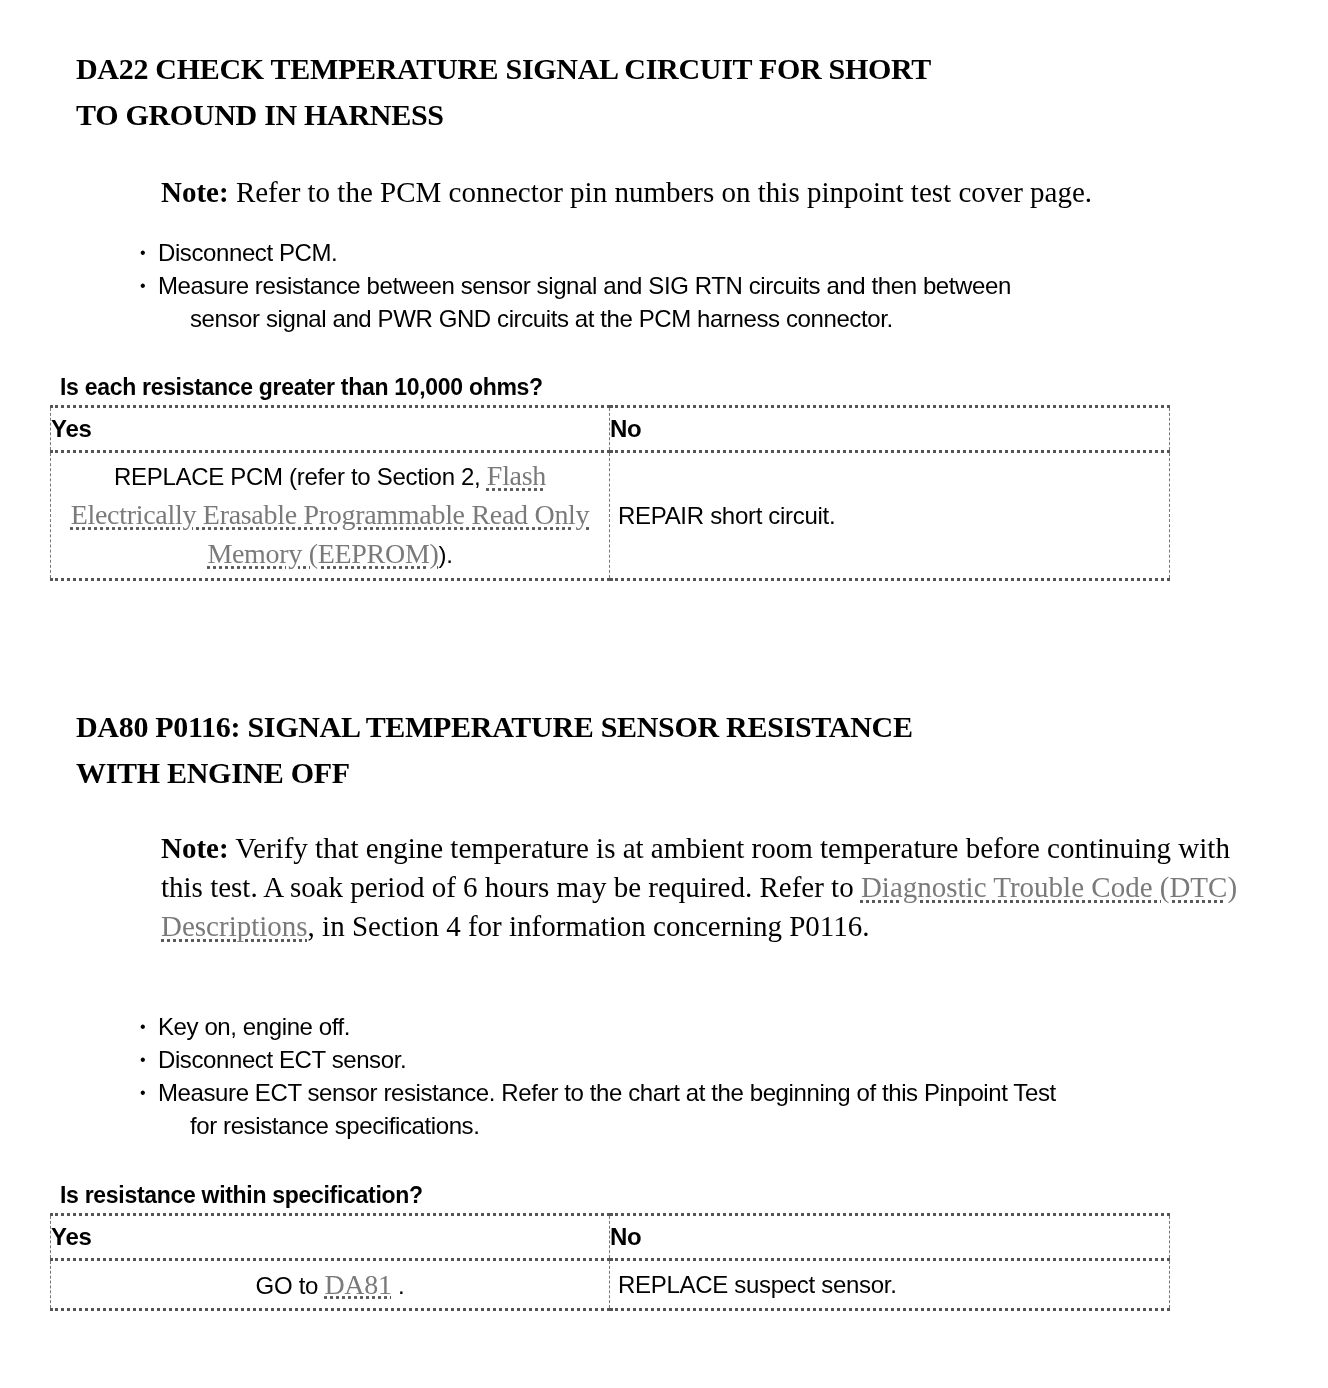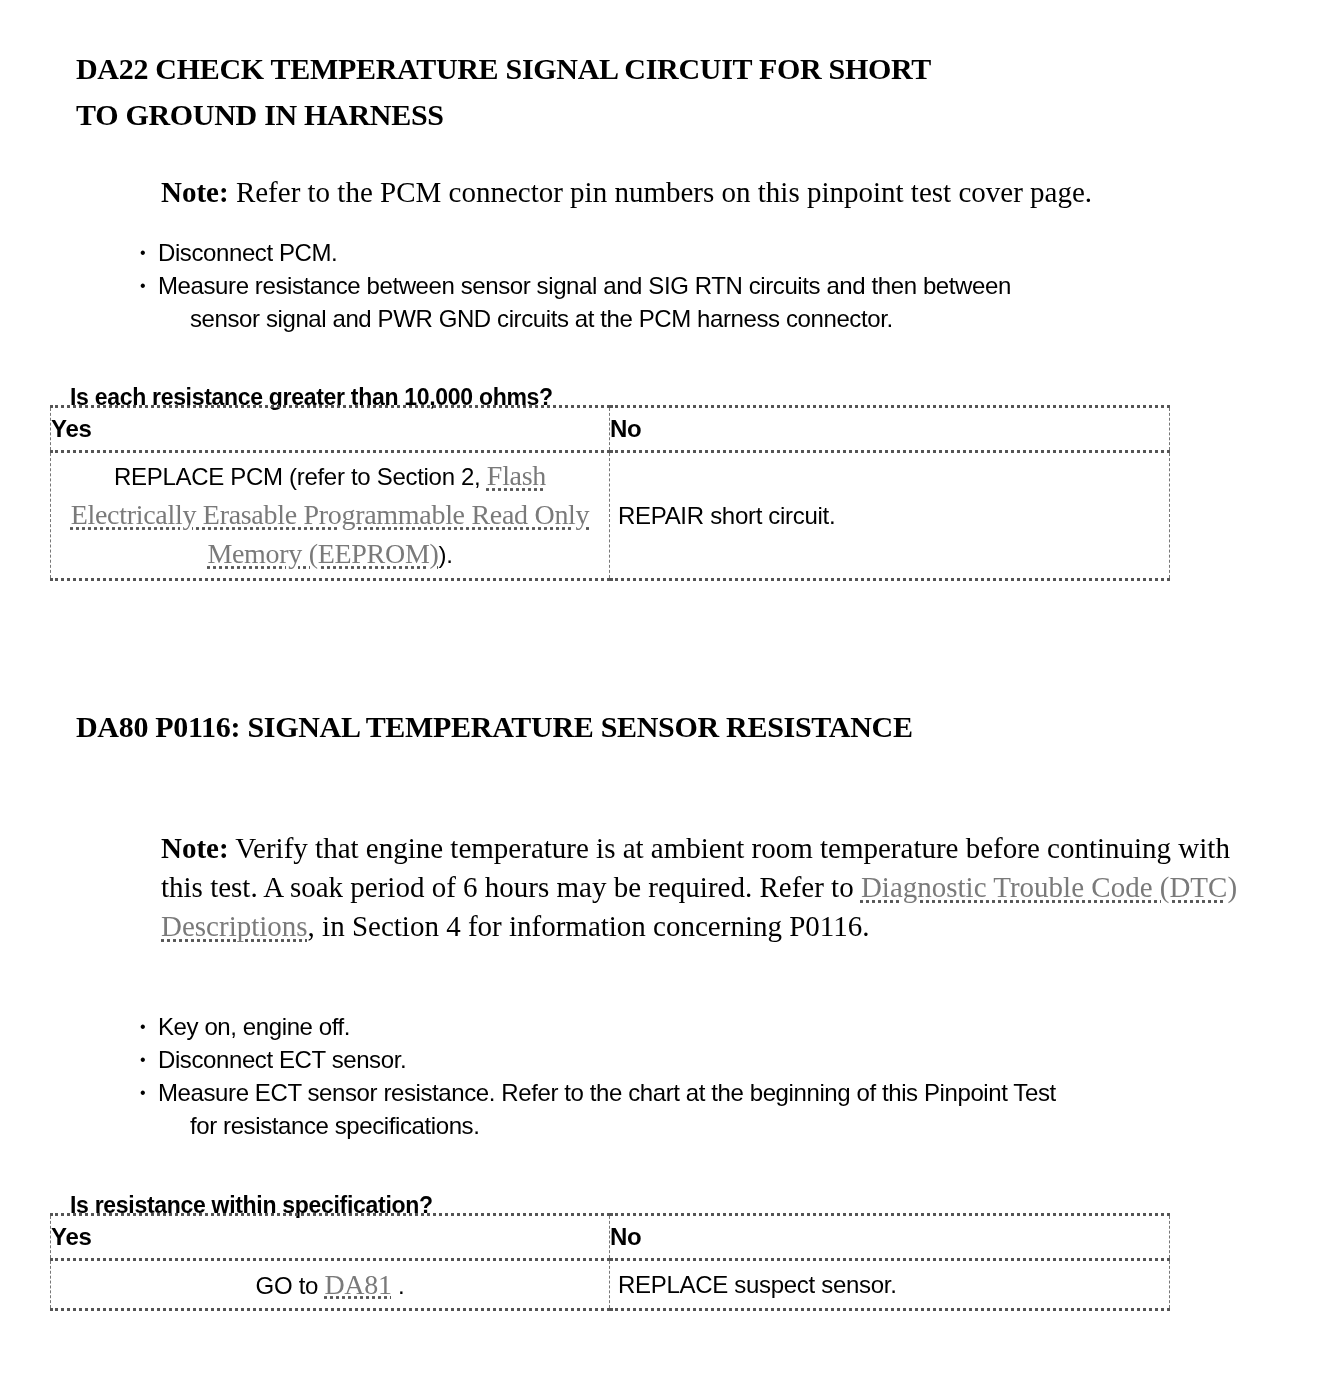--- a/index.html
+++ b/index.html
@@ -19,21 +19,21 @@
   }
   ul.steps {
     position: absolute; left: 140px; margin: 0; padding: 0; list-style: none;
     font-family: "Liberation Sans", sans-serif; font-size: 24px; line-height: 33px; width: 1120px;
     letter-spacing: -0.4px;
   }
   ul.steps li { position: relative; padding-left: 18px; }
   ul.steps li .bullet { position: absolute; left: 0; top: 0; font-size: 16px; }
   ul.steps li .cont { padding-left: 32px; display: block; }
   .q {
-    position: absolute; left: 60px; margin: 10px;
+    position: absolute; left: 60px; margin: 0;
     font-family: "Liberation Sans", sans-serif; font-weight: bold; font-size: 23px; letter-spacing: -0.3px;
   }
   table.ans {
     position: absolute; left: 50px; width: 1120px; border-collapse: collapse;
     font-family: "Liberation Sans", sans-serif; font-size: 24px; letter-spacing: -0.3px;
   }
   table.ans th, table.ans td {
     border-left: 1px dashed #777; border-right: 1px dashed #777;
     border-top: 3px dotted #555; border-bottom: 3px dotted #555;
     padding: 4px 8px; vertical-align: middle;
@@ -68,20 +68,21 @@
   </tr>
   <tr style="height:128px;">
     <td class="yes-cell" style="line-height:38px;"><span>REPLACE PCM (refer to Section 2, </span><a class="lnk serif-link">Flash Electrically Erasable Programmable Read Only Memory (EEPROM)</a><span>).</span></td>
     <td>REPAIR short circuit.</td>
   </tr>
 </tbody>
   </table>
 
 <h1 class="h" style="top:688px;">
   <span>DA80 P0116: SIGNAL TEMPERATURE SENSOR RESISTANCE</span><br>
+  <span>WITH ENGINE OFF</span>
 </h1>
 
 <p class="note" style="top:816px;"><b>Note:</b><span> Verify that engine temperature is at ambient room temperature before continuing with this test. A soak period of 6 hours may be required. Refer to </span><a class="lnk">Diagnostic Trouble Code (DTC) Descriptions</a><span>, in Section 4 for information concerning P0116.</span></p>
 
 <ul class="steps" style="top:1010px;">
   <li><span class="bullet">•</span><span>Key on, engine off.</span></li>
   <li><span class="bullet">•</span><span>Disconnect ECT sensor.</span></li>
   <li><span class="bullet">•</span><span>Measure ECT sensor resistance. Refer to the chart at the beginning of this Pinpoint Test</span><span class="cont">for resistance specifications.</span></li>
 </ul>
 

